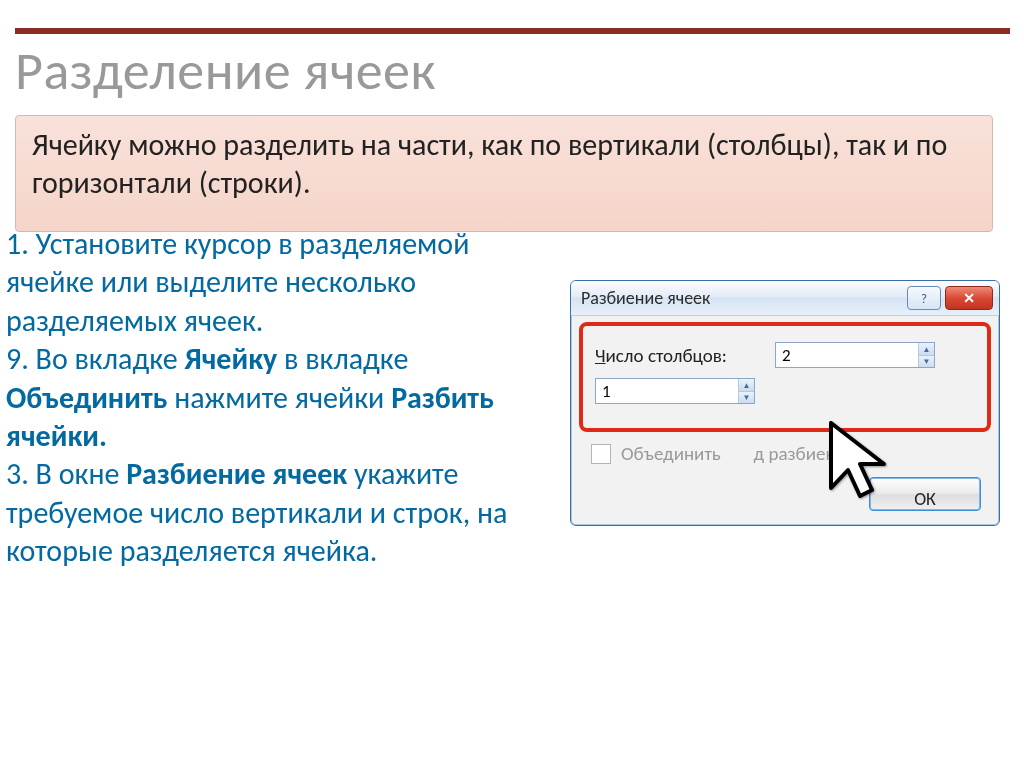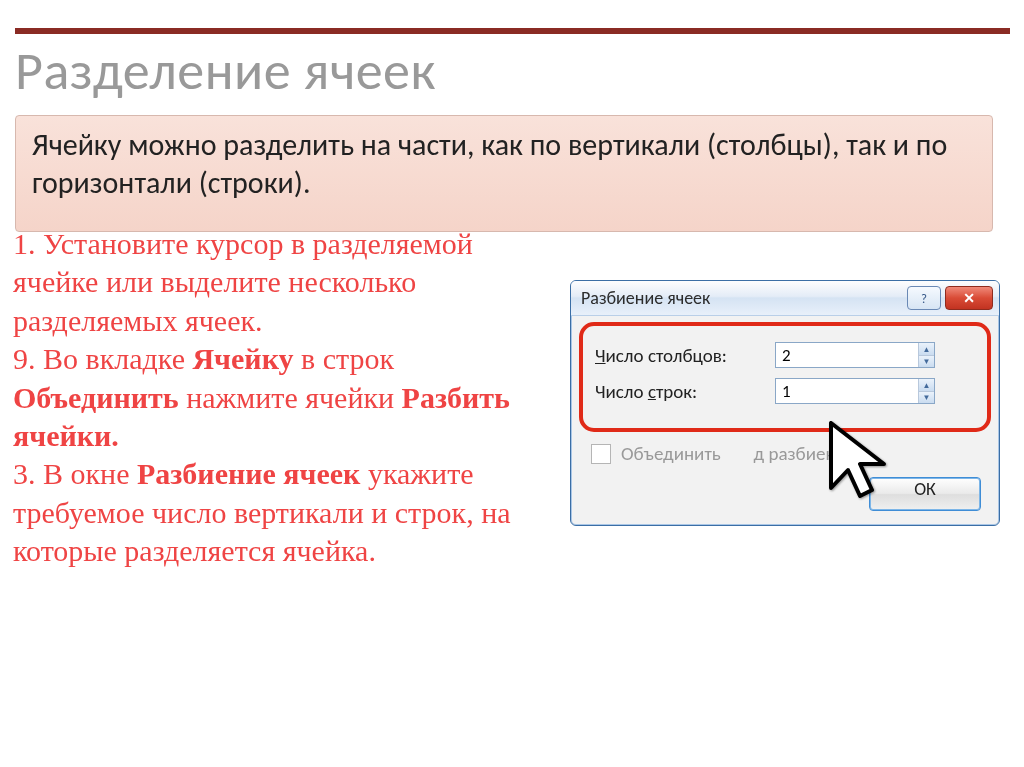--- a/index.html
+++ b/index.html
@@ -45,26 +45,25 @@
     background: linear-gradient(to bottom, #f9e2da, #f5d4c9);
     border: 1px solid #d7b8ae;
     border-radius: 4px;
     font-size: 30px;
     color: #222;
     line-height: 1.25;
   }
   .body-text {
     position: absolute;
     top: 225px;
-    left: 13px;
+    left: 6px;
     width: 520px;
     font-size: 30px;
-    color: #ef4444;
+    color: #0369a1;
     line-height: 1.28;
-    font-family: Liberation Serif, serif;
   }
   .body-text .bold { font-weight: 700; }
 
   
   .dialog-wrap {
     position: absolute;
     top: 280px;
     left: 570px;
     width: 430px;
   }
@@ -104,21 +103,21 @@
     border-color: #8f2b1e;
     color: #fff;
     font-weight: bold;
     font-size: 14px;
   }
   .dialog-body {
     padding: 12px 14px 14px 14px;
   }
   .red-frame {
     border: 4px solid #e02a18;
-    border-radius: 15px;
+    border-radius: 8px;
     padding: 10px 21px 14px 12px;
     margin: -6px -6px 10px -6px;
     background: #f2f2f2;
   }
   .field-row {
     display: flex;
     align-items: center;
     margin: 6px 0 10px 0;
     font-size: 19px;
     color: #222;
@@ -177,21 +176,21 @@
     gap: 14px;
     padding-right: 4px;
   }
   .dlg-btn {
     min-width: 110px;
     height: 32px;
     border: 1px solid #8a8a8a;
     border-radius: 4px;
     background: linear-gradient(to bottom, #ffffff, #eaeaea 48%, #dedede 52%, #f0f0f0);
     font-size: 18px;
-    display: flex; align-items: flex-start; justify-content: center;
+    display: flex; align-items: flex-end; justify-content: center;
     color: #222;
   }
   .dlg-btn.ok {
     border: 1px solid #3f8dd6;
     box-shadow: 0 0 0 1px #7db6e8 inset;
   }
 
   .cursor {
     position: absolute;
     top: 418px;
@@ -205,21 +204,21 @@
 
 <div class="slide">
   <div class="accent-bar"></div>
 
   <div class="slide-title">Разделение ячеек</div>
 
   <div class="highlight-box">Ячейку можно разделить на части, как по вертикали (столбцы), так и по горизонтали (строки).</div>
 
   <div class="body-text">
     <span>1. Установите курсор в разделяемой ячейке или выделите несколько разделяемых ячеек.</span><br>
-    <span>9. Во вкладке </span><span class="bold">Ячейку</span><span> в строк </span><span class="bold">Объединить</span><span> нажмите ячейки </span><span class="bold">Разбить ячейки.</span><br>
+    <span>9. Во вкладке </span><span class="bold">Ячейку</span><span> в вкладке </span><span class="bold">Объединить</span><span> нажмите ячейки </span><span class="bold">Разбить ячейки.</span><br>
     <span>3. В окне </span><span class="bold">Разбиение ячеек</span><span>  укажите требуемое число вертикали и строк, на которые разделяется ячейка.</span>
   </div>
 
   <div class="dialog-wrap">
     <div class="dialog">
       <div class="titlebar">
         <span class="title-text">Разбиение ячеек</span>
         <div class="winbtn">
             <span>?</span>
           </div>
@@ -233,21 +232,20 @@
             <span class="lbl"><span class="ul">Ч</span><span>исло столбцов:</span></span>
             <div class="spin">
               <input value="2" style="">
               <div class="arrows">
                 <div>▲</div>
                 <div>▼</div>
               </div>
             </div>
           </div>
           <div class="field-row">
-            <span class="lbl"><span>Число </span><span class="ul">с</span><span>трок:</span></span>
             <div class="spin">
               <input value="1" style="">
               <div class="arrows">
                 <div>▲</div>
                 <div>▼</div>
               </div>
             </div>
           </div>
         </div>
 

